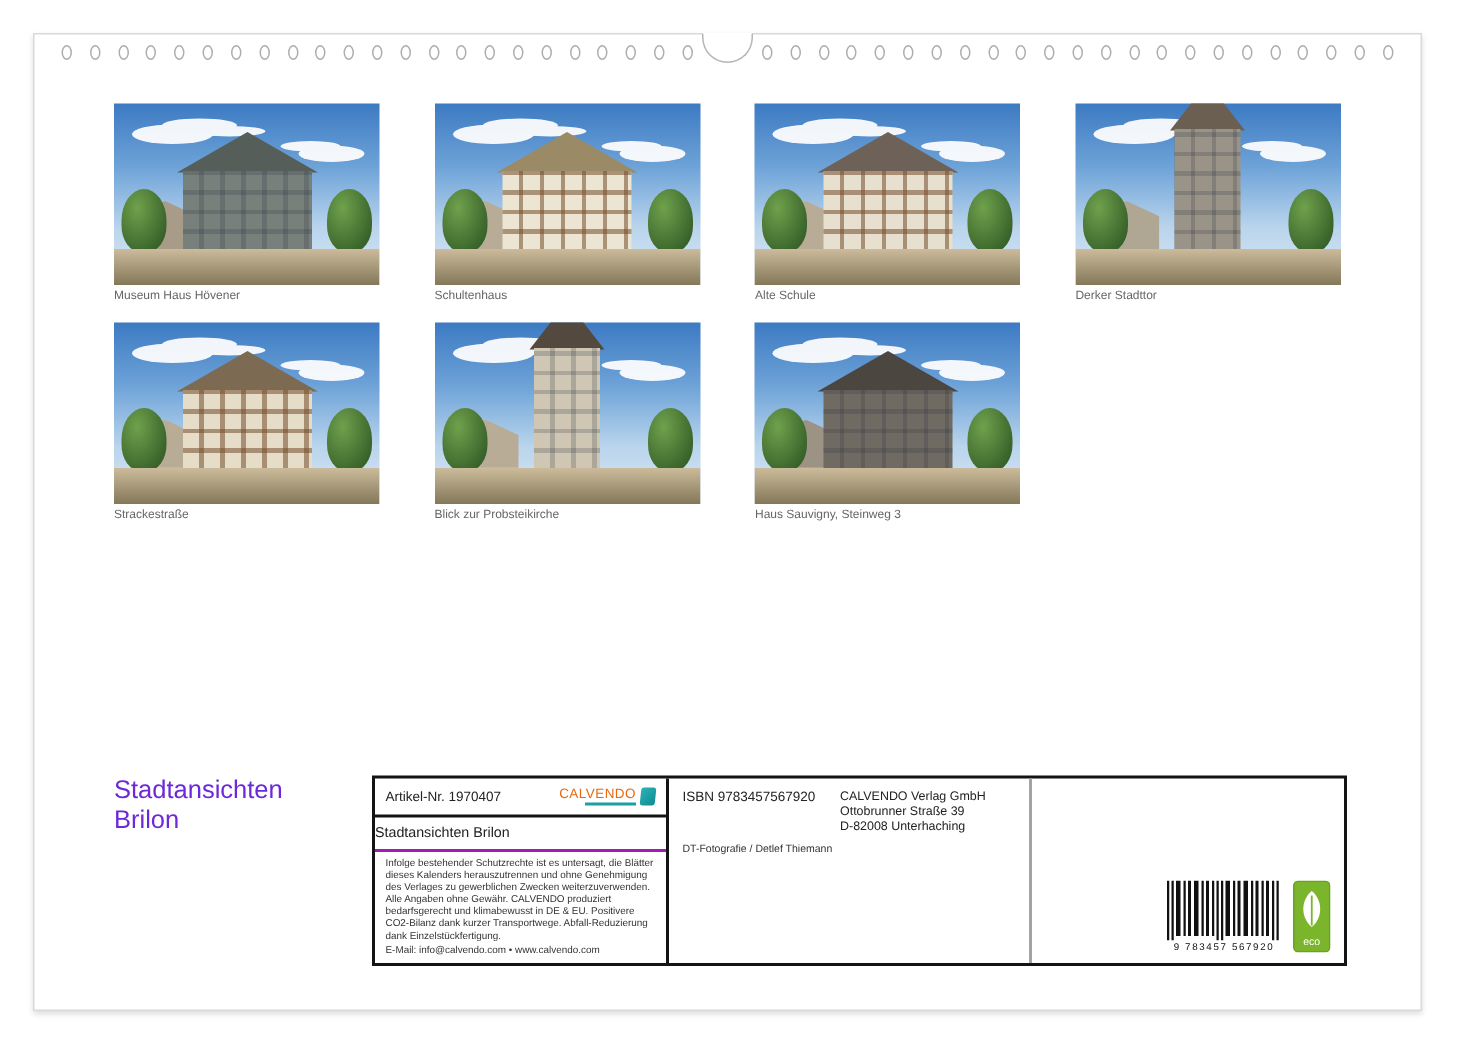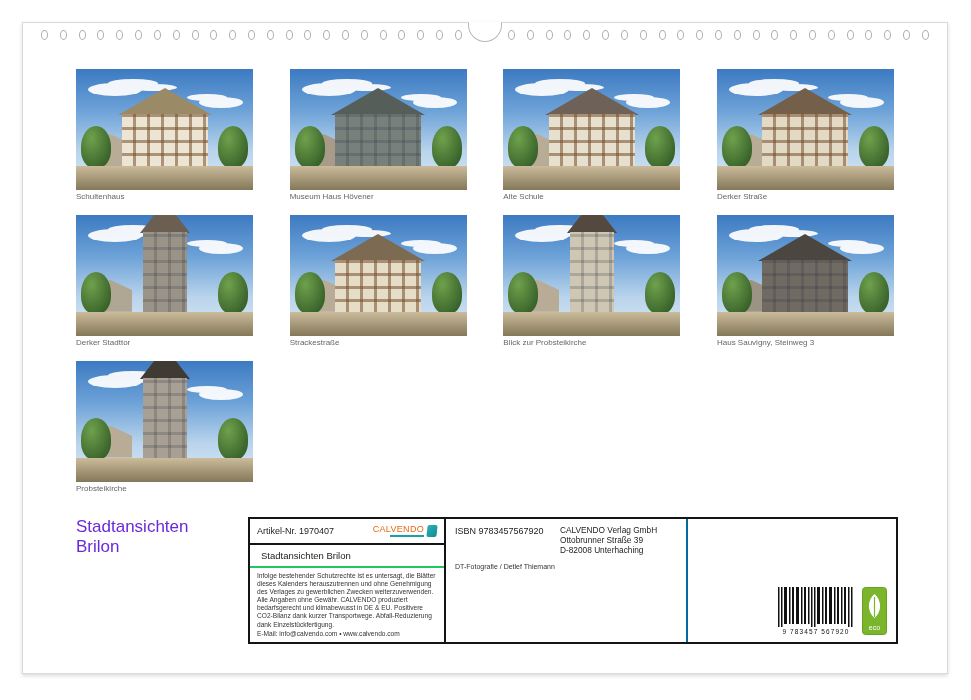--- a/index.html
+++ b/index.html
@@ -89,24 +89,24 @@
   }
   .colA { width:196px; border-right:2px solid #141414; display:flex; flex-direction:column; }
   .rowA1 { height:31px; border-bottom:2px solid #141414; display:flex; align-items:center; justify-content:space-between; padding:0 7px; }
   .article-no { font-size:9px; color:#222; }
   .brand { display:flex; align-items:center; }
   .brand-txt { display:flex; flex-direction:column; align-items:flex-end; }
   .brand-name { font-size:9px; font-weight:normal; letter-spacing:.3px; color:#e8680f; line-height:1; }
   .brand-line { width:34px; height:2px; background:#1aa0a5; margin-top:1px; }
   .brand-mark { width:10px; height:12px; margin-left:3px; border-radius:2px;
     background:linear-gradient(135deg,#2ab2b7,#0e8c92); transform:skewX(-6deg); }
-  .rowA2 { height:28px; border-bottom:2px solid #22c55e; display:flex; align-items:center; padding:0 11px; font-size:9.5px; color:#222; }
+  .rowA2 { height:28px; border-bottom:2px solid #a21caf; display:flex; align-items:center; padding:0 0; font-size:9.5px; color:#222; }
   .rowA3 { flex:1; padding:4px 7px; font-size:6.6px; line-height:1.24; color:#333; }
   .legal-email { margin-top:1px; }
-  .colB { width:242px; border-right:2px solid #0369a1; padding:7px 9px; position:relative; }
+  .colB { width:242px; border-right:2px solid #a3a3a3; padding:7px 9px; position:relative; }
   .isbn-row { display:flex; }
   .isbn { font-size:9px; color:#222; width:105px; }
   .publisher { font-size:8.3px; color:#222; line-height:1.18; white-space:pre-line; }
   .photographer { position:absolute; left:9px; top:44px; font-size:7px; color:#333; }
   .colC { flex:1; position:relative; }
   .barcode-wrap { position:absolute; right:9px; bottom:7px; display:flex; align-items:stretch; gap:7px; }
   .barcode { display:flex; flex-direction:column; align-items:center; }
   .barcode svg { display:block; }
   .barcode-digits { font-size:6.5px; letter-spacing:1.1px; color:#111; margin-top:1px; white-space:nowrap; }
   .eco svg { display:block; }
@@ -166,77 +166,64 @@
         <div class="hole"></div>
         <div class="hole"></div>
         <div class="hole"></div>
         <div class="hole"></div>
     </div>
   </div>
   <div class="notch"></div>
 
   <div class="gallery">
 
+    <figure class="cell c2">
+      <div class="photo">
+        <div class="cloud a"></div>
+          <div class="cloud b"></div>
+        <div class="side"></div>
+        <div class="roof"></div>
+          <div class="bld"></div>
+        <div class="tree l"></div>
+          <div class="tree r"></div>
+        <div class="ground"></div>
+      </div>
+      <figcaption class="cap">Museum Haus Hövener</figcaption>
+    </figure>
+
     <figure class="cell c1 timber">
       <div class="photo">
         <div class="cloud a"></div>
           <div class="cloud b"></div>
         <div class="side"></div>
         <div class="roof"></div>
           <div class="bld"></div>
         <div class="tree l"></div>
           <div class="tree r"></div>
         <div class="ground"></div>
       </div>
       <figcaption class="cap">Schultenhaus</figcaption>
     </figure>
 
-    <figure class="cell c2">
-      <div class="photo">
-        <div class="cloud a"></div>
-          <div class="cloud b"></div>
-        <div class="side"></div>
-        <div class="roof"></div>
-          <div class="bld"></div>
-        <div class="tree l"></div>
-          <div class="tree r"></div>
-        <div class="ground"></div>
-      </div>
-      <figcaption class="cap">Museum Haus Hövener</figcaption>
-    </figure>
-
 
     <figure class="cell c4 timber">
       <div class="photo">
         <div class="cloud a"></div>
           <div class="cloud b"></div>
         <div class="side"></div>
         <div class="roof"></div>
           <div class="bld"></div>
         <div class="tree l"></div>
           <div class="tree r"></div>
         <div class="ground"></div>
       </div>
       <figcaption class="cap">Alte Schule</figcaption>
     </figure>
 
 
-    <figure class="cell c6 timber">
-      <div class="photo">
-        <div class="cloud a"></div>
-          <div class="cloud b"></div>
-        <div class="side"></div>
-        <div class="roof"></div>
-          <div class="bld"></div>
-        <div class="tree l"></div>
-          <div class="tree r"></div>
-        <div class="ground"></div>
-      </div>
-      <figcaption class="cap">Derker Straße</figcaption>
-    </figure>
 
     <figure class="cell c7 tall">
       <div class="photo">
         <div class="cloud a"></div>
           <div class="cloud b"></div>
         <div class="side"></div>
         <div class="roof"></div>
           <div class="bld"></div>
         <div class="tree l"></div>
           <div class="tree r"></div>
@@ -281,33 +268,20 @@
         <div class="side"></div>
         <div class="roof"></div>
           <div class="bld"></div>
         <div class="tree l"></div>
           <div class="tree r"></div>
         <div class="ground"></div>
       </div>
       <figcaption class="cap">Haus Sauvigny, Steinweg 3</figcaption>
     </figure>
 
-    <figure class="cell c12 tall">
-      <div class="photo">
-        <div class="cloud a"></div>
-          <div class="cloud b"></div>
-        <div class="side"></div>
-        <div class="roof"></div>
-          <div class="bld"></div>
-        <div class="tree l"></div>
-          <div class="tree r"></div>
-        <div class="ground"></div>
-      </div>
-      <figcaption class="cap">Probsteikirche</figcaption>
-    </figure>
 
   </div>
 
   <div class="footer-title">
     <span>Stadtansichten</span>
     <span>Brilon</span>
   </div>
 
   <div class="infobox">
 

